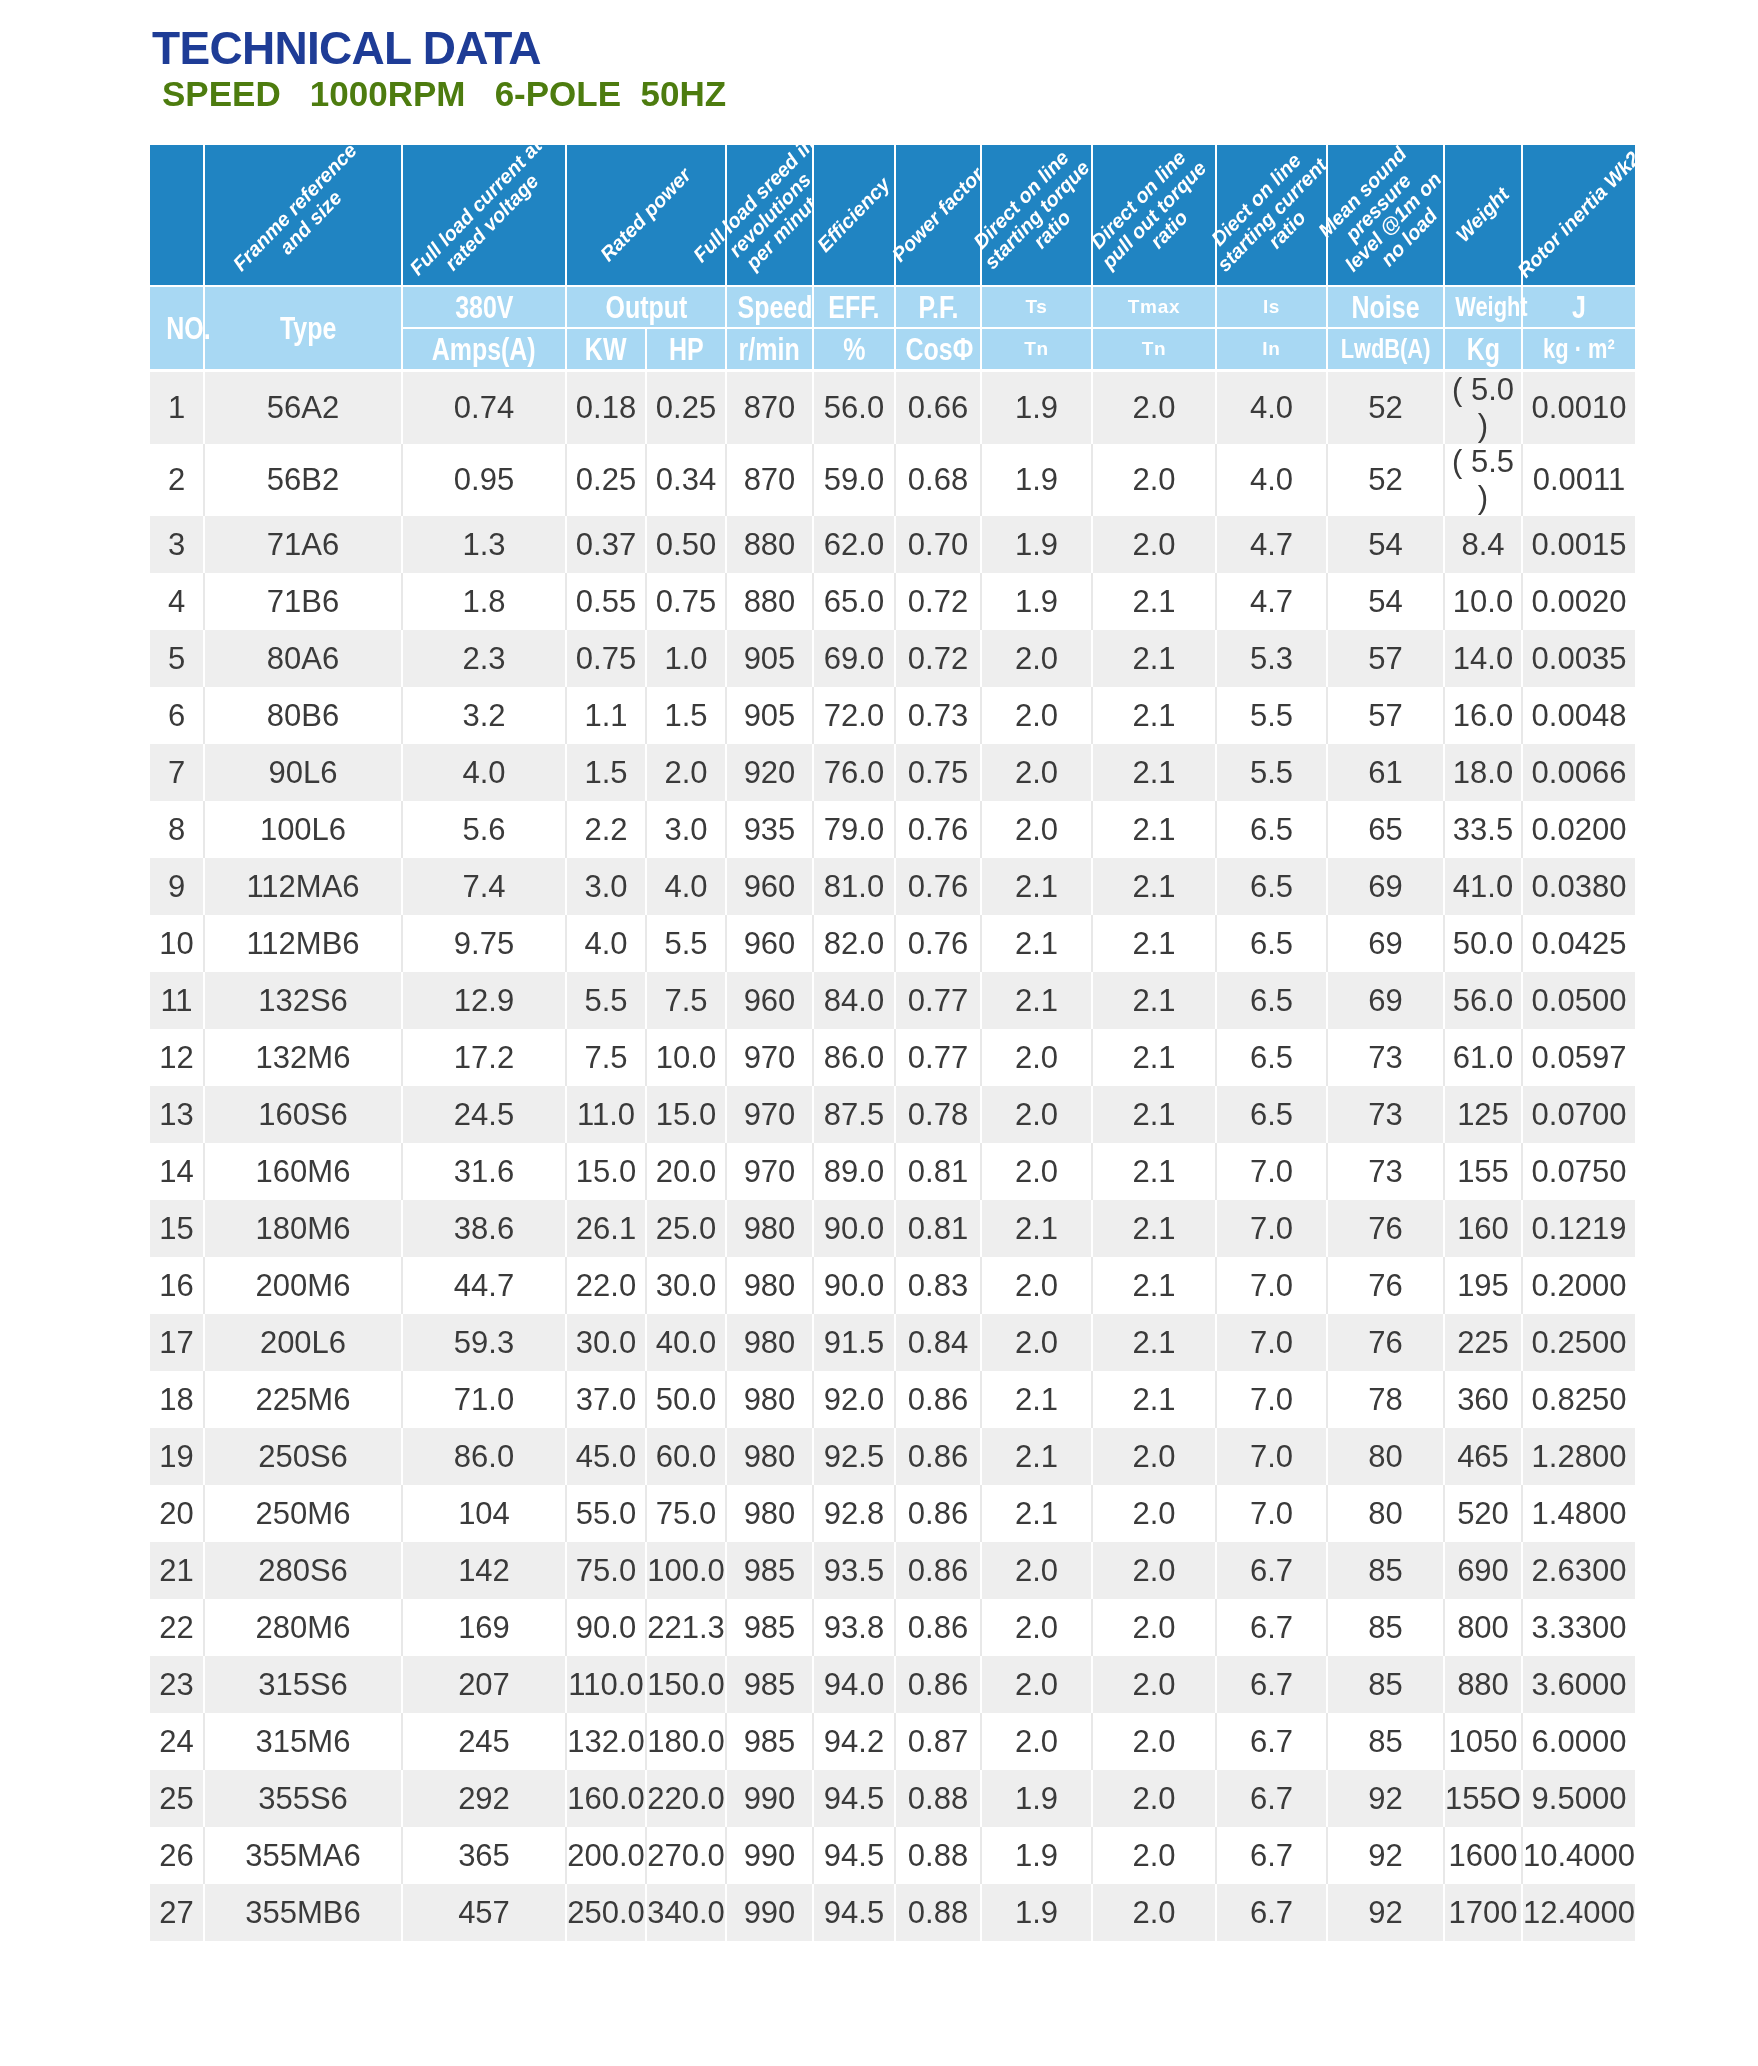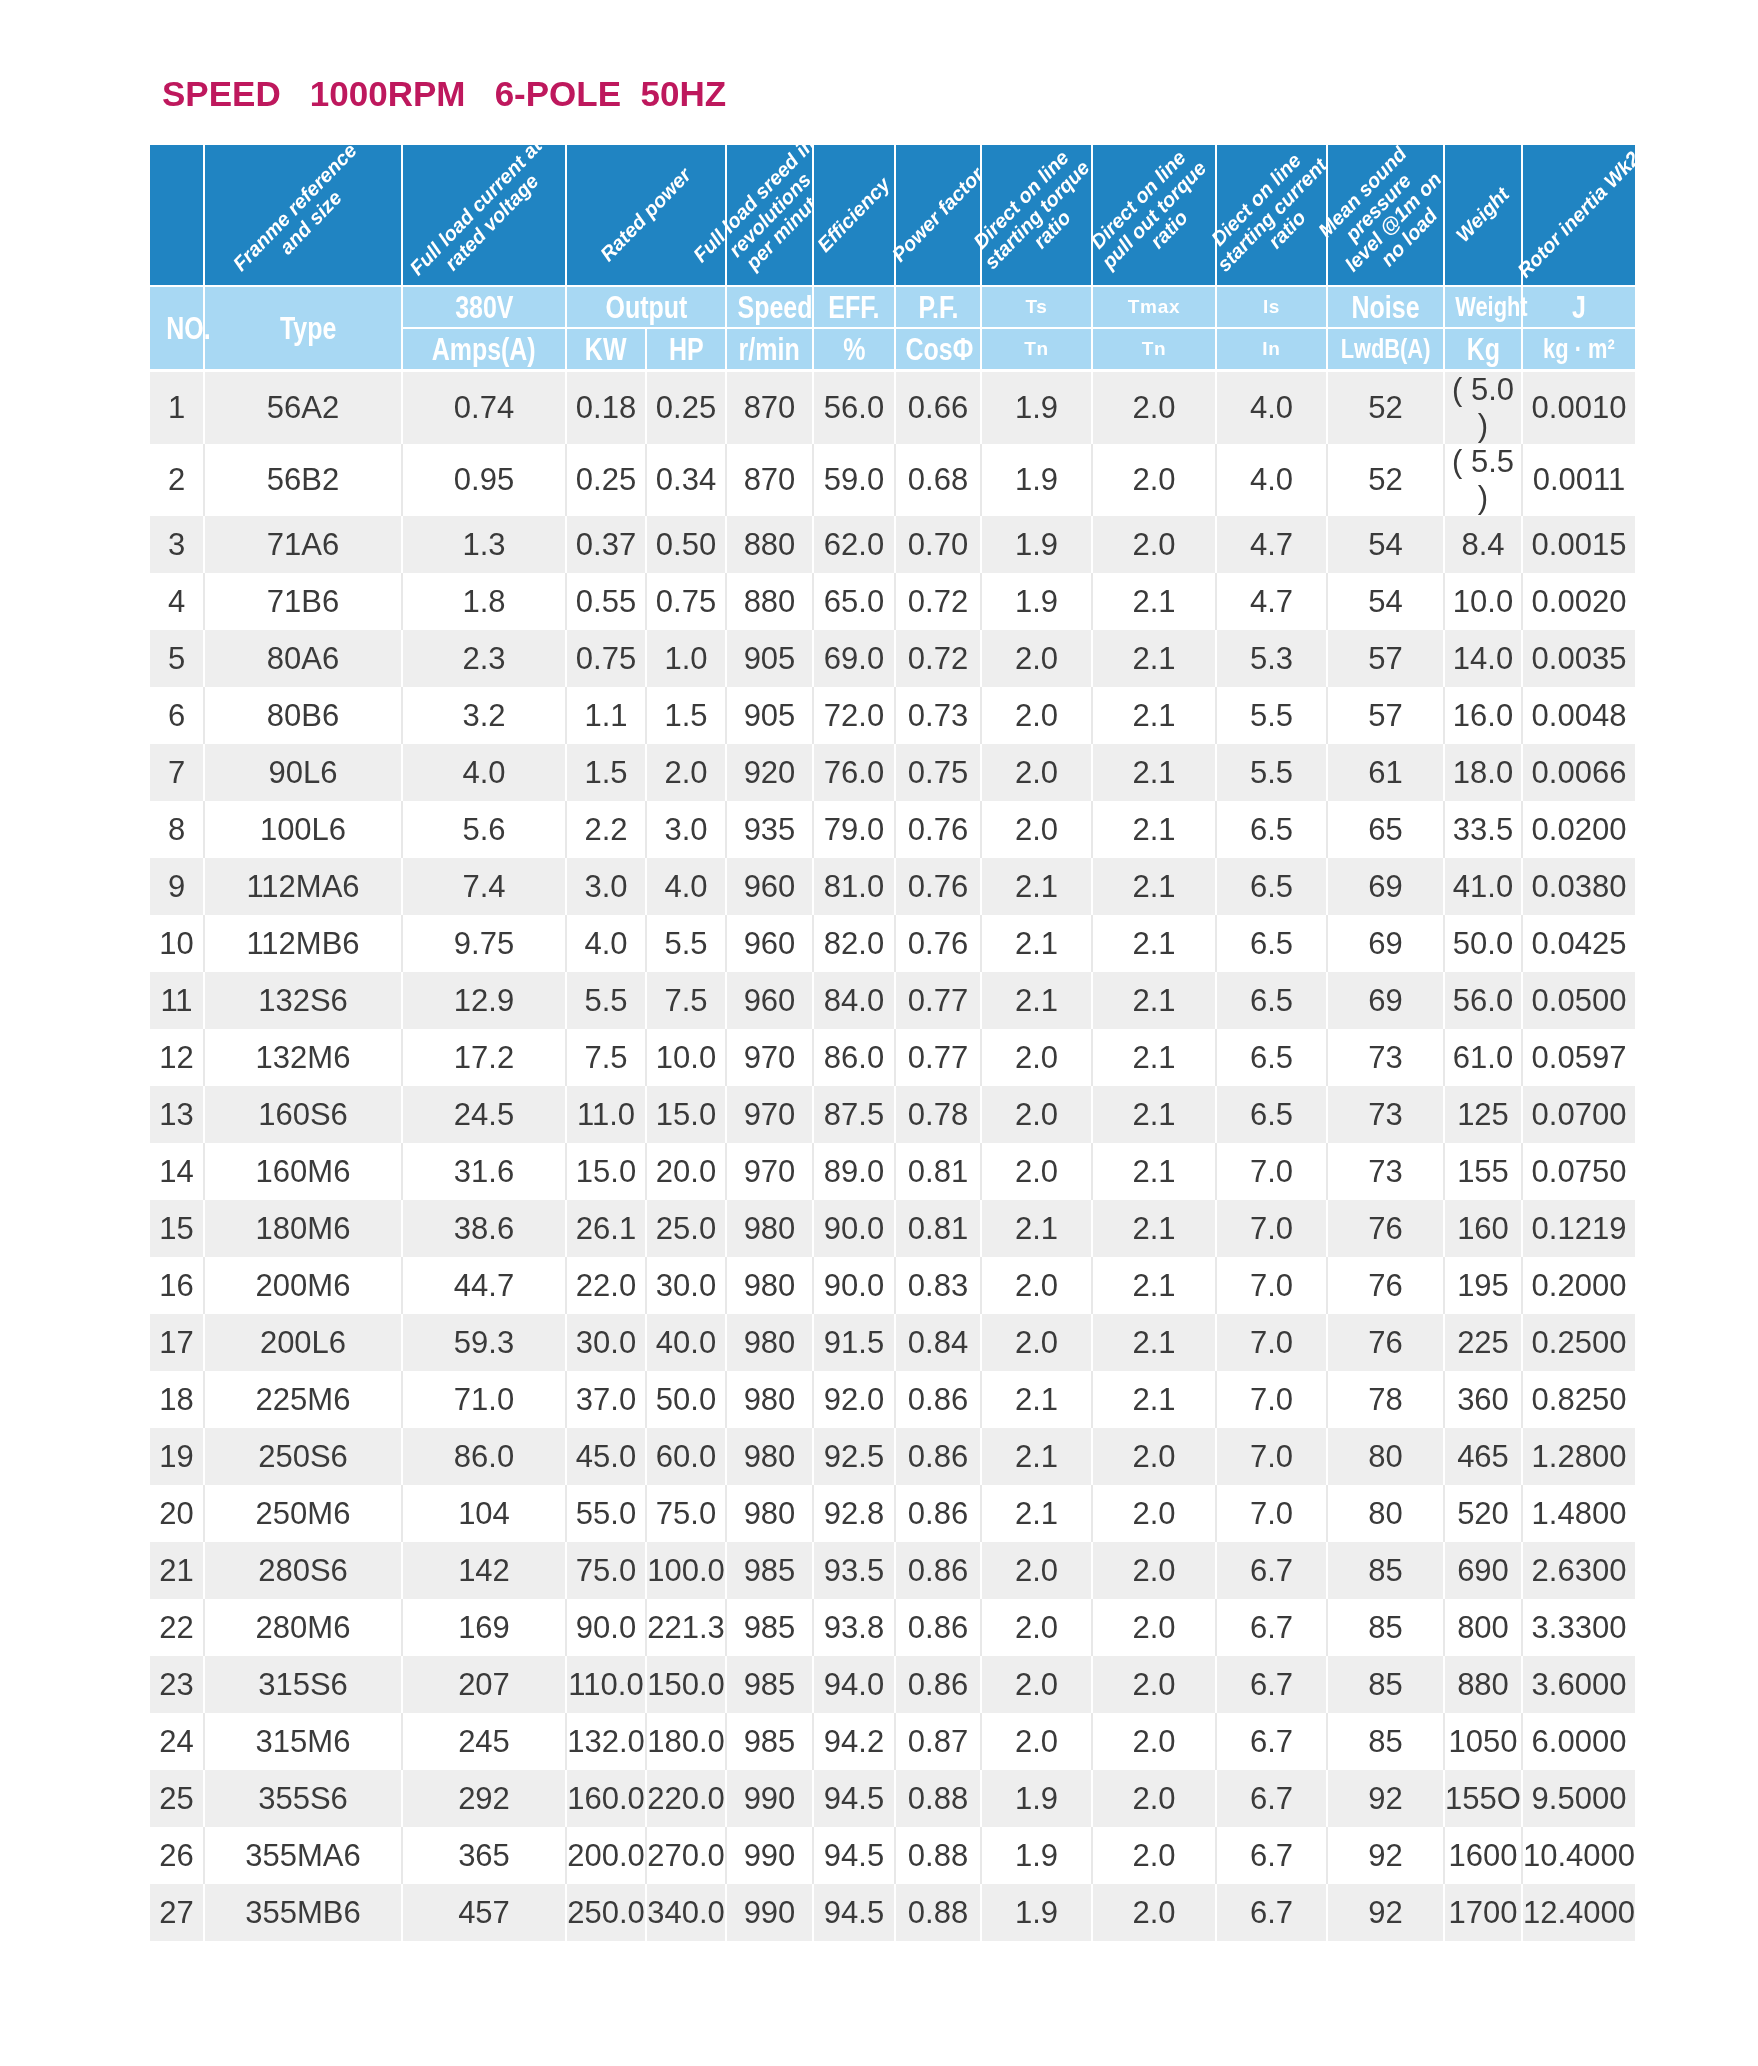--- a/index.html
+++ b/index.html
@@ -3,21 +3,21 @@
 <meta charset="utf-8">
 <style>
   * { box-sizing: border-box; margin: 0; padding: 0; }
   html, body { width: 1758px; height: 2066px; background: #ffffff;
     font-family: "Liberation Sans", sans-serif; }
   .page { position: relative; width: 1758px; height: 2066px; overflow: hidden; background:#fff; }
 
   .title { position: absolute; left: 152px; top: 21px;
     font-size: 46px; font-weight: bold; letter-spacing: -0.7px; color: #1e3c96; }
   .subtitle { position: absolute; left: 162px; top: 74px;
-    font-size: 35px; font-weight: bold; color: #be185d; white-space: pre; letter-spacing: 0px; }
+    font-size: 35px; font-weight: bold; color: #4d7c0f; white-space: pre; letter-spacing: 0px; }
 
   table.tech { position: absolute; left: 150px; top: 145px; width: 1485px;
     border-collapse: separate; border-spacing: 0; table-layout: fixed; }
 
   
   tr.rot-row th { background: #2084c2; height: 142px; border-right: 2.1px solid #fff;
     border-bottom: 2.1px solid #fff; position: relative; overflow: visible; vertical-align: middle; }
   tr.rot-row th:last-child { border-right: none; }
   .rot { position: absolute; left: 50%; top: 50%;
     transform: translate(-50%,-50%) rotate(-46deg); transform-origin: center;
@@ -41,20 +41,21 @@
     font-size: 31px; color: #3a3a3a; border-right: 2.1px solid #fff; }
   tbody td:last-child { border-right: none; }
   tbody tr:nth-child(odd) td { background: #eeeeee; }
   tbody tr:nth-child(even) td { background: #ffffff; border-right-color: #e8e8e8; }
 </style>
 </head>
 <body>
 
 <div class="page">
 
+  <div class="title">TECHNICAL DATA</div>
   <div class="subtitle">SPEED   1000RPM   6-POLE  50HZ</div>
 
   <table class="tech">
     <colgroup>
       <col style="width:55px">
         <col style="width:198px">
         <col style="width:164px">
       <col style="width:80px">
         <col style="width:80px">
         <col style="width:87px">

